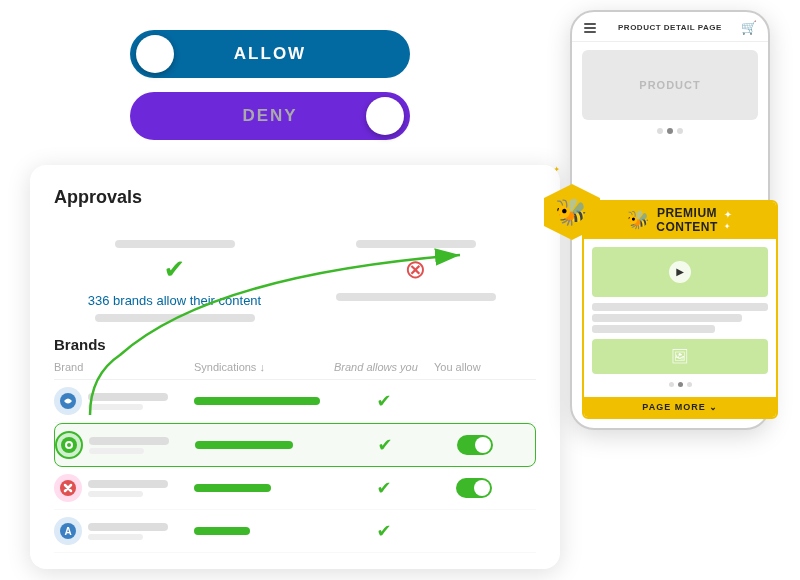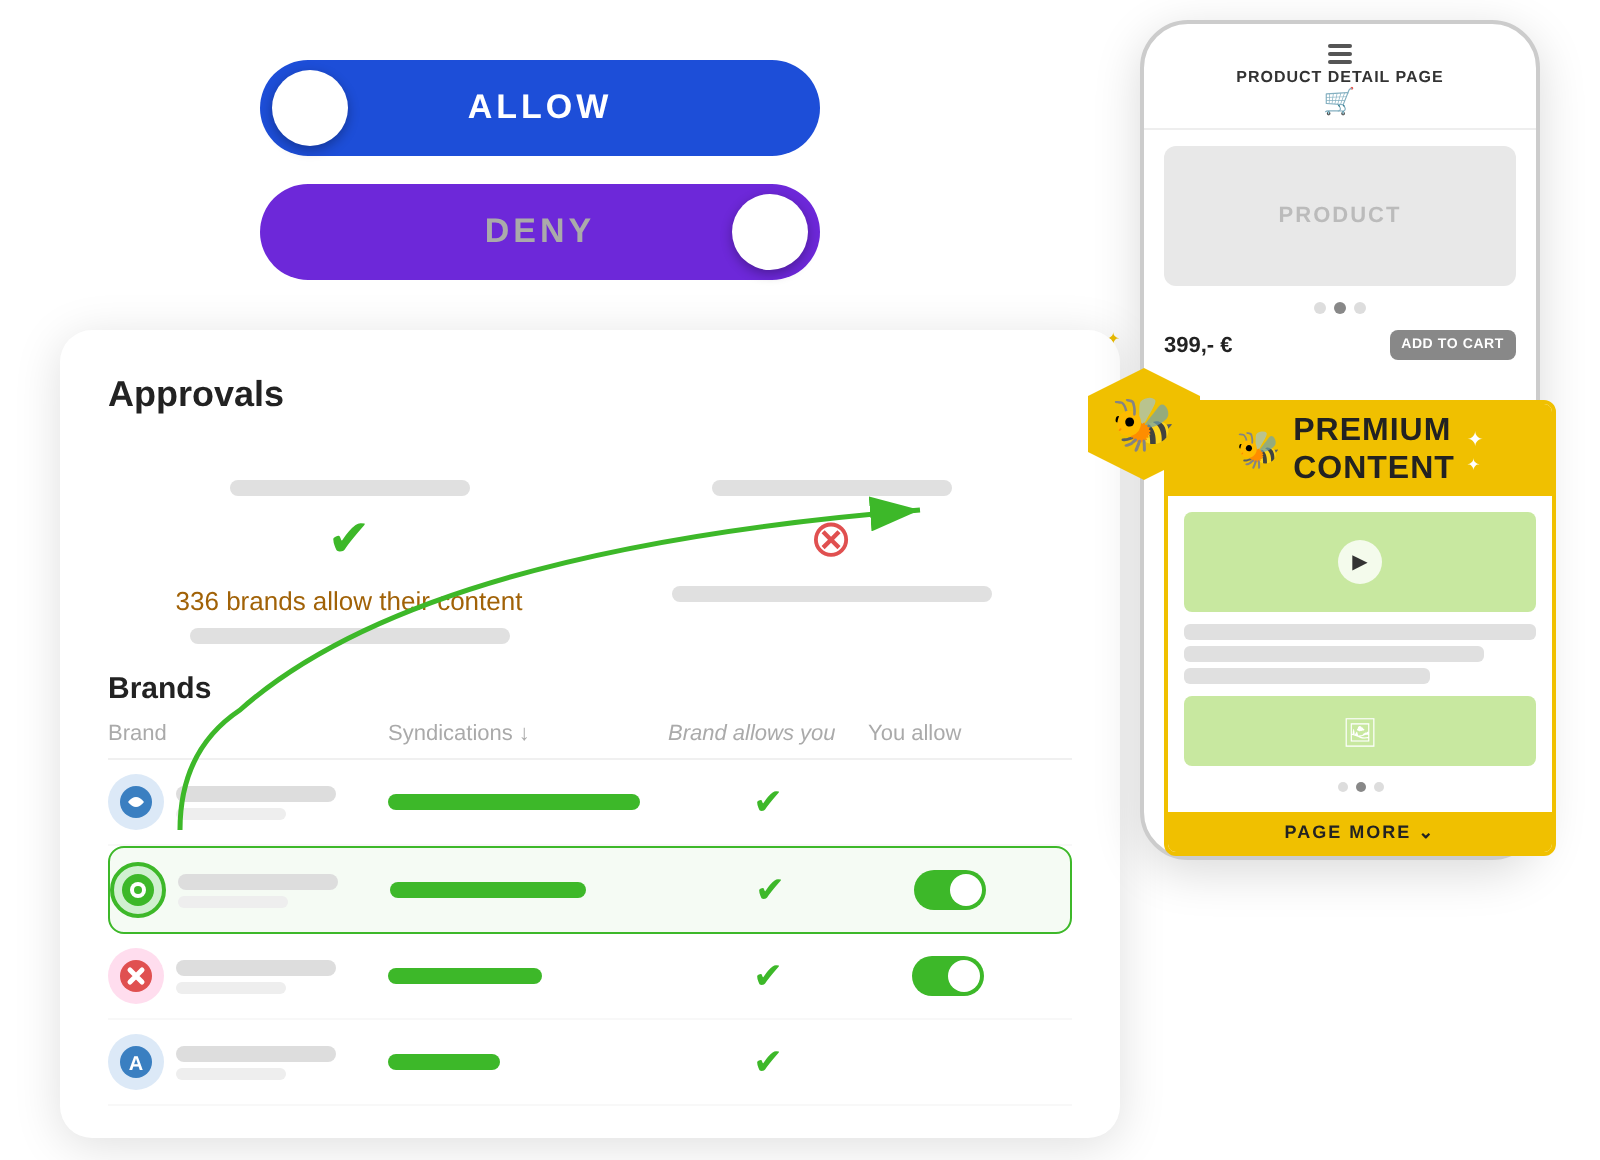--- a/index.html
+++ b/index.html
@@ -25,21 +25,21 @@
     .toggle-row {
       display: flex;
       align-items: center;
       width: 280px;
       height: 48px;
       border-radius: 30px;
       position: relative;
     }
 
     .toggle-allow {
-      background: #1d4ed8;
+      background: #0369a1;
     }
 
     .toggle-deny {
       background: #6d28d9;
     }
 
     .toggle-label {
       position: absolute;
       left: 50%;
       transform: translateX(-50%);
@@ -114,21 +114,21 @@
     .stat-icon {
       font-size: 26px;
       margin-bottom: 2px;
     }
 
     .stat-icon.green { color: #3db829; }
     .stat-icon.red { color: #e05050; }
 
     .stat-text {
       font-size: 13px;
-      color: #a16207;
+      color: #0369a1;
       text-align: center;
     }
 
     .stat-bar2 {
       width: 160px;
       height: 8px;
       background: #e0e0e0;
       border-radius: 4px;
     }
 
@@ -229,21 +229,20 @@
       overflow: hidden;
       z-index: 3;
     }
 
     .phone-header {
       display: flex;
       align-items: center;
       justify-content: space-between;
       padding: 8px 10px 6px 10px;
       border-bottom: 1px solid #eee;
-      flex-direction: column;
     }
 
     .phone-header-title {
       font-size: 8px;
       font-weight: 700;
       color: #333;
       letter-spacing: 0.5px;
     }
 
     .phone-product-img {
@@ -317,24 +316,25 @@
     .premium-header {
       background: #f0c000;
       display: flex;
       align-items: center;
       justify-content: center;
       gap: 6px;
       padding: 4px 8px;
     }
 
     .premium-title {
-      font-size: 16px;
+      font-size: 12px;
       font-weight: 900;
       color: #222;
       letter-spacing: 0.5px;
+      text-align: center;
       line-height: 1.2;
     }
 
     .premium-content-inner {
       padding: 8px;
       display: flex;
       flex-direction: column;
       gap: 6px;
     }
 
@@ -604,24 +604,20 @@
     <span class="cart-icon">🛒</span>
   </div>
   <div class="phone-product-img">
     <span class="phone-product-text">PRODUCT</span>
   </div>
   <div class="phone-dots">
     <div class="phone-dot"></div>
     <div class="phone-dot active"></div>
     <div class="phone-dot"></div>
   </div>
-  <div class="phone-price-row">
-    <span class="phone-price">399,- €</span>
-    <div class="phone-add-cart">ADD TO CART</div>
-  </div>
 </div>
 
 <div class="premium-box">
   <div class="premium-header">
     <span style="font-size:18px;">🐝</span>
     <div class="premium-title">PREMIUM<br>CONTENT</div>
     <div style="display:flex;flex-direction:column;gap:2px;">
       <span style="font-size:10px;color:#fff;">✦</span>
       <span style="font-size:8px;color:#fff;">✦</span>
     </div>

